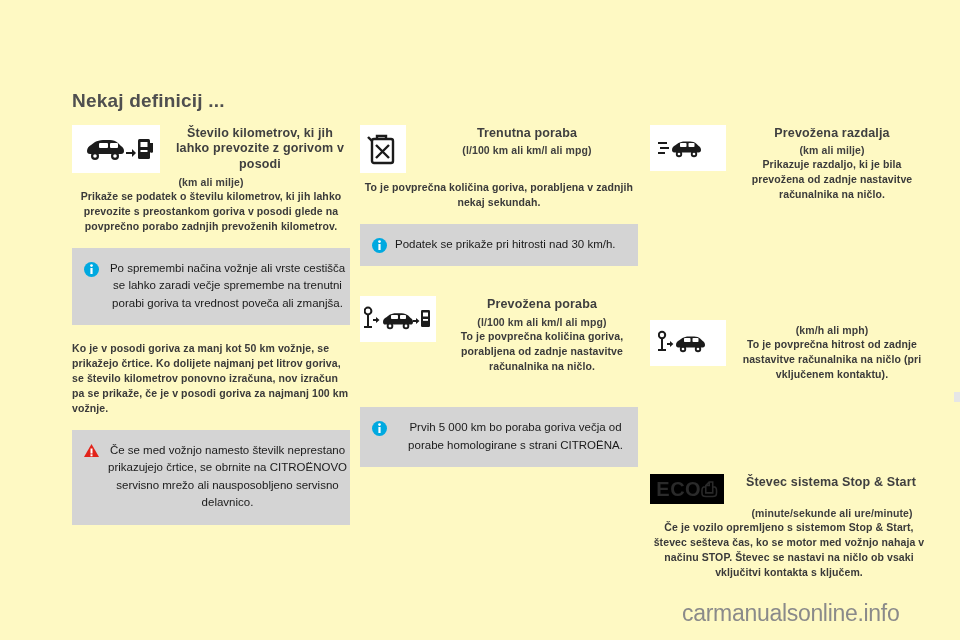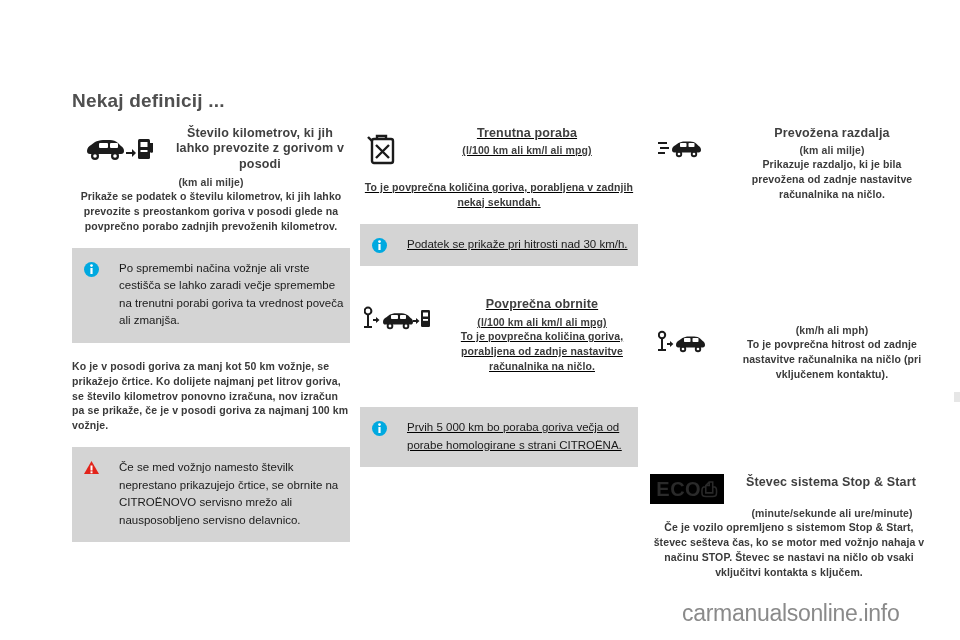--- a/index.html
+++ b/index.html
@@ -9,21 +9,21 @@
     height: 640px;
     background: #000000;
     font-family: "Liberation Sans", sans-serif;
     overflow: hidden;
   }
 
   .page {
     position: relative;
     width: 960px;
     height: 640px;
-    background: #ffffff;
+    background: #fef9c3;
   }
 
   
   .page-title {
     position: absolute;
     left: 72px;
     top: 90px;
     font-size: 19px;
     font-weight: bold;
     color: #4f4f4f;
@@ -31,21 +31,21 @@
   }
   .page-title .dots { color: #4f4f4f; font-weight: bold; }
 
   
   .col {
     position: absolute;
     top: 125px;
     width: 278px;
   }
   .col-1 { left: 72px; }
-  .col-2 { left: 360px; text-decoration: underline; }
+  .col-2 { left: 360px; }
   .col-3 { left: 650px; }
 
   
   .def { position: relative; text-align: center; }
 
   .def-head {
     display: flex;
     align-items: flex-start;
     gap: 10px;
   }
@@ -91,23 +91,24 @@
     line-height: 1.42;
     letter-spacing: 0.1px;
   }
   .def-body.spaced { margin-top: 7px; }
 
   
   .notice {
     background: #d4d4d4;
     padding: 12px 2px 13px 12px;
     display: flex;
-    gap: 20px;
+    gap: 8px;
     align-items: flex-start;
     margin-top: 14px;
+    text-align: center;
   }
   .notice-text {
     font-size: 11.5px;
     color: #1a1a1a;
     line-height: 1.52;
     font-weight: normal;
   }
 
   .badge {
     flex: 0 0 auto;
@@ -262,21 +263,21 @@
             <rect x="27" y="10" width="7" height="4" rx="0.8" fill="#fff"></rect>
             <rect x="36" y="10" width="6" height="4" rx="0.8" fill="#fff"></rect>
             <path d="M49 15h4v2h-4z" fill="#1b1b1b"></path>
             <path d="M52 13l3.5 3-3.5 3z" fill="#1b1b1b"></path>
             <rect x="57" y="5" width="9" height="17" rx="1.2" fill="#1b1b1b"></rect>
             <rect x="59" y="7.5" width="5" height="4" fill="#fff"></rect>
             <rect x="59" y="14" width="5" height="1.8" fill="#fff"></rect>
           </svg>
         </div>
         <div class="def-titles">
-          <div class="def-title">Povprečna obrnite</div>
+          <div class="def-title">Prevožena poraba</div>
           <div class="def-unit">(l/100 km ali km/l ali mpg)</div>
           <div class="def-body">To je povprečna količina goriva, porabljena od zadnje nastavitve računalnika na ničlo.</div>
         </div>
       </div>
     </div>
 
     <div class="notice" style="margin-top:34px;">
       <span class="badge">
         <svg width="15" height="15" viewBox="0 0 15 15">
           <circle cx="7.5" cy="7.5" r="7.5" fill="#00a9e0"></circle>

